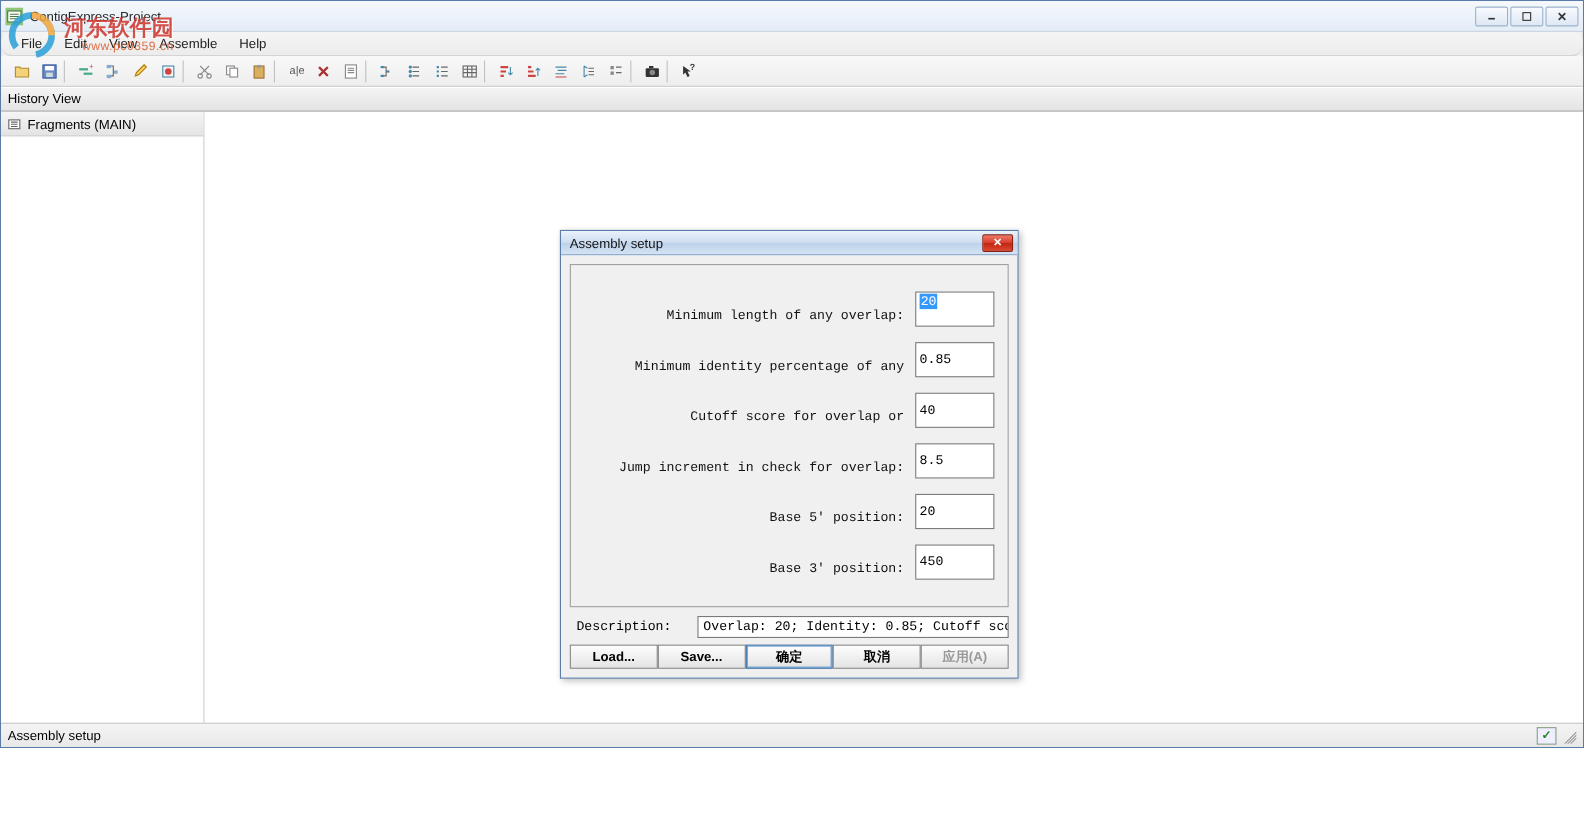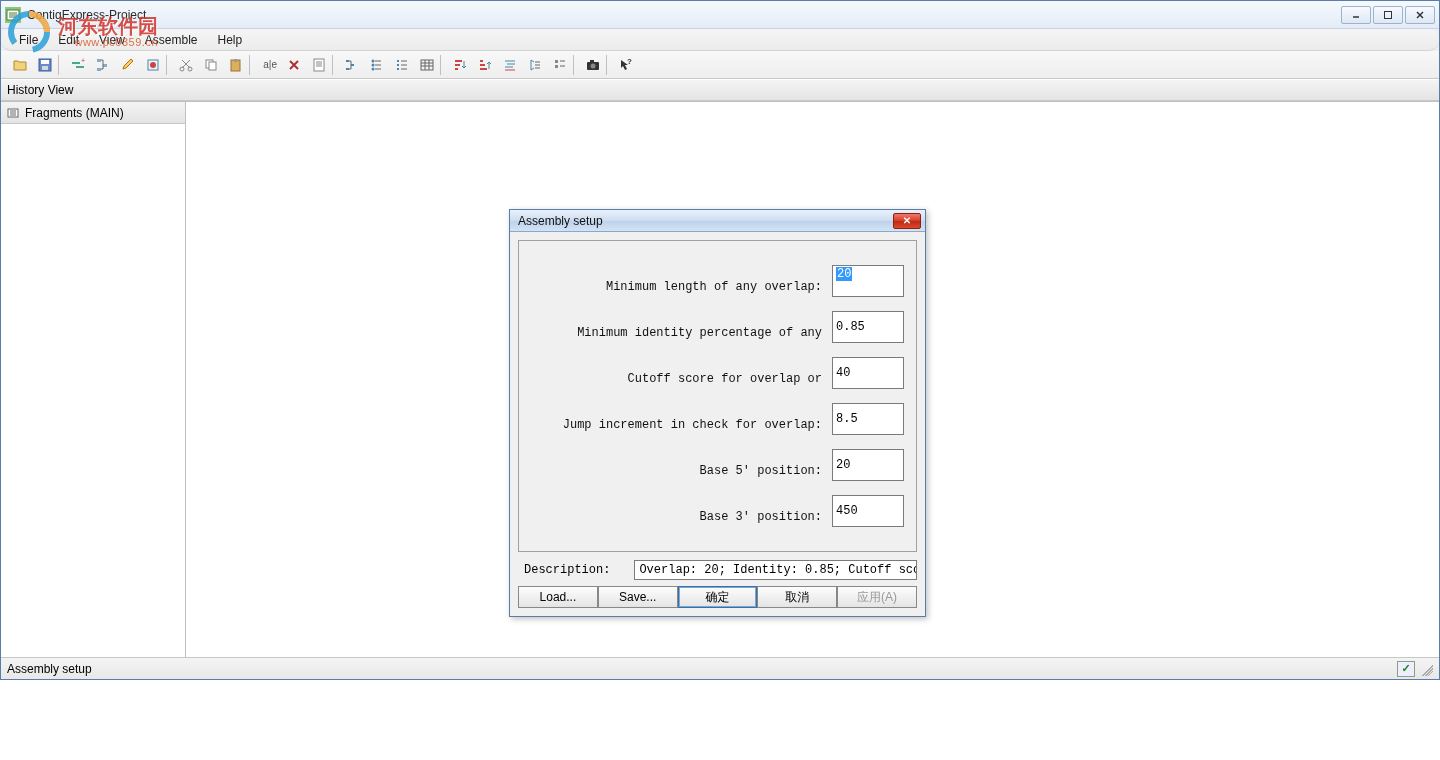--- a/index.html
+++ b/index.html
@@ -258,20 +258,21 @@
   padding: 2px 4px;
   font-family: "SimSun", "Courier New", monospace;
   font-size: 12px;
   white-space: nowrap;
   overflow: hidden;
 }
 
 .dlg-buttons {
   display:flex; gap: 0;
   padding: 0 0 2px 0;
+  font-weight: bold;
 }
 .dlg-btn {
   flex:1;
   height: 22px;
   border: 1px solid #888;
   background: linear-gradient(to bottom, #fdfdfd, #e4e4e4);
   font-family: "SimSun", "Microsoft YaHei", sans-serif;
   font-size: 12px;
   cursor:pointer;
   display:flex; align-items:center; justify-content:center;

